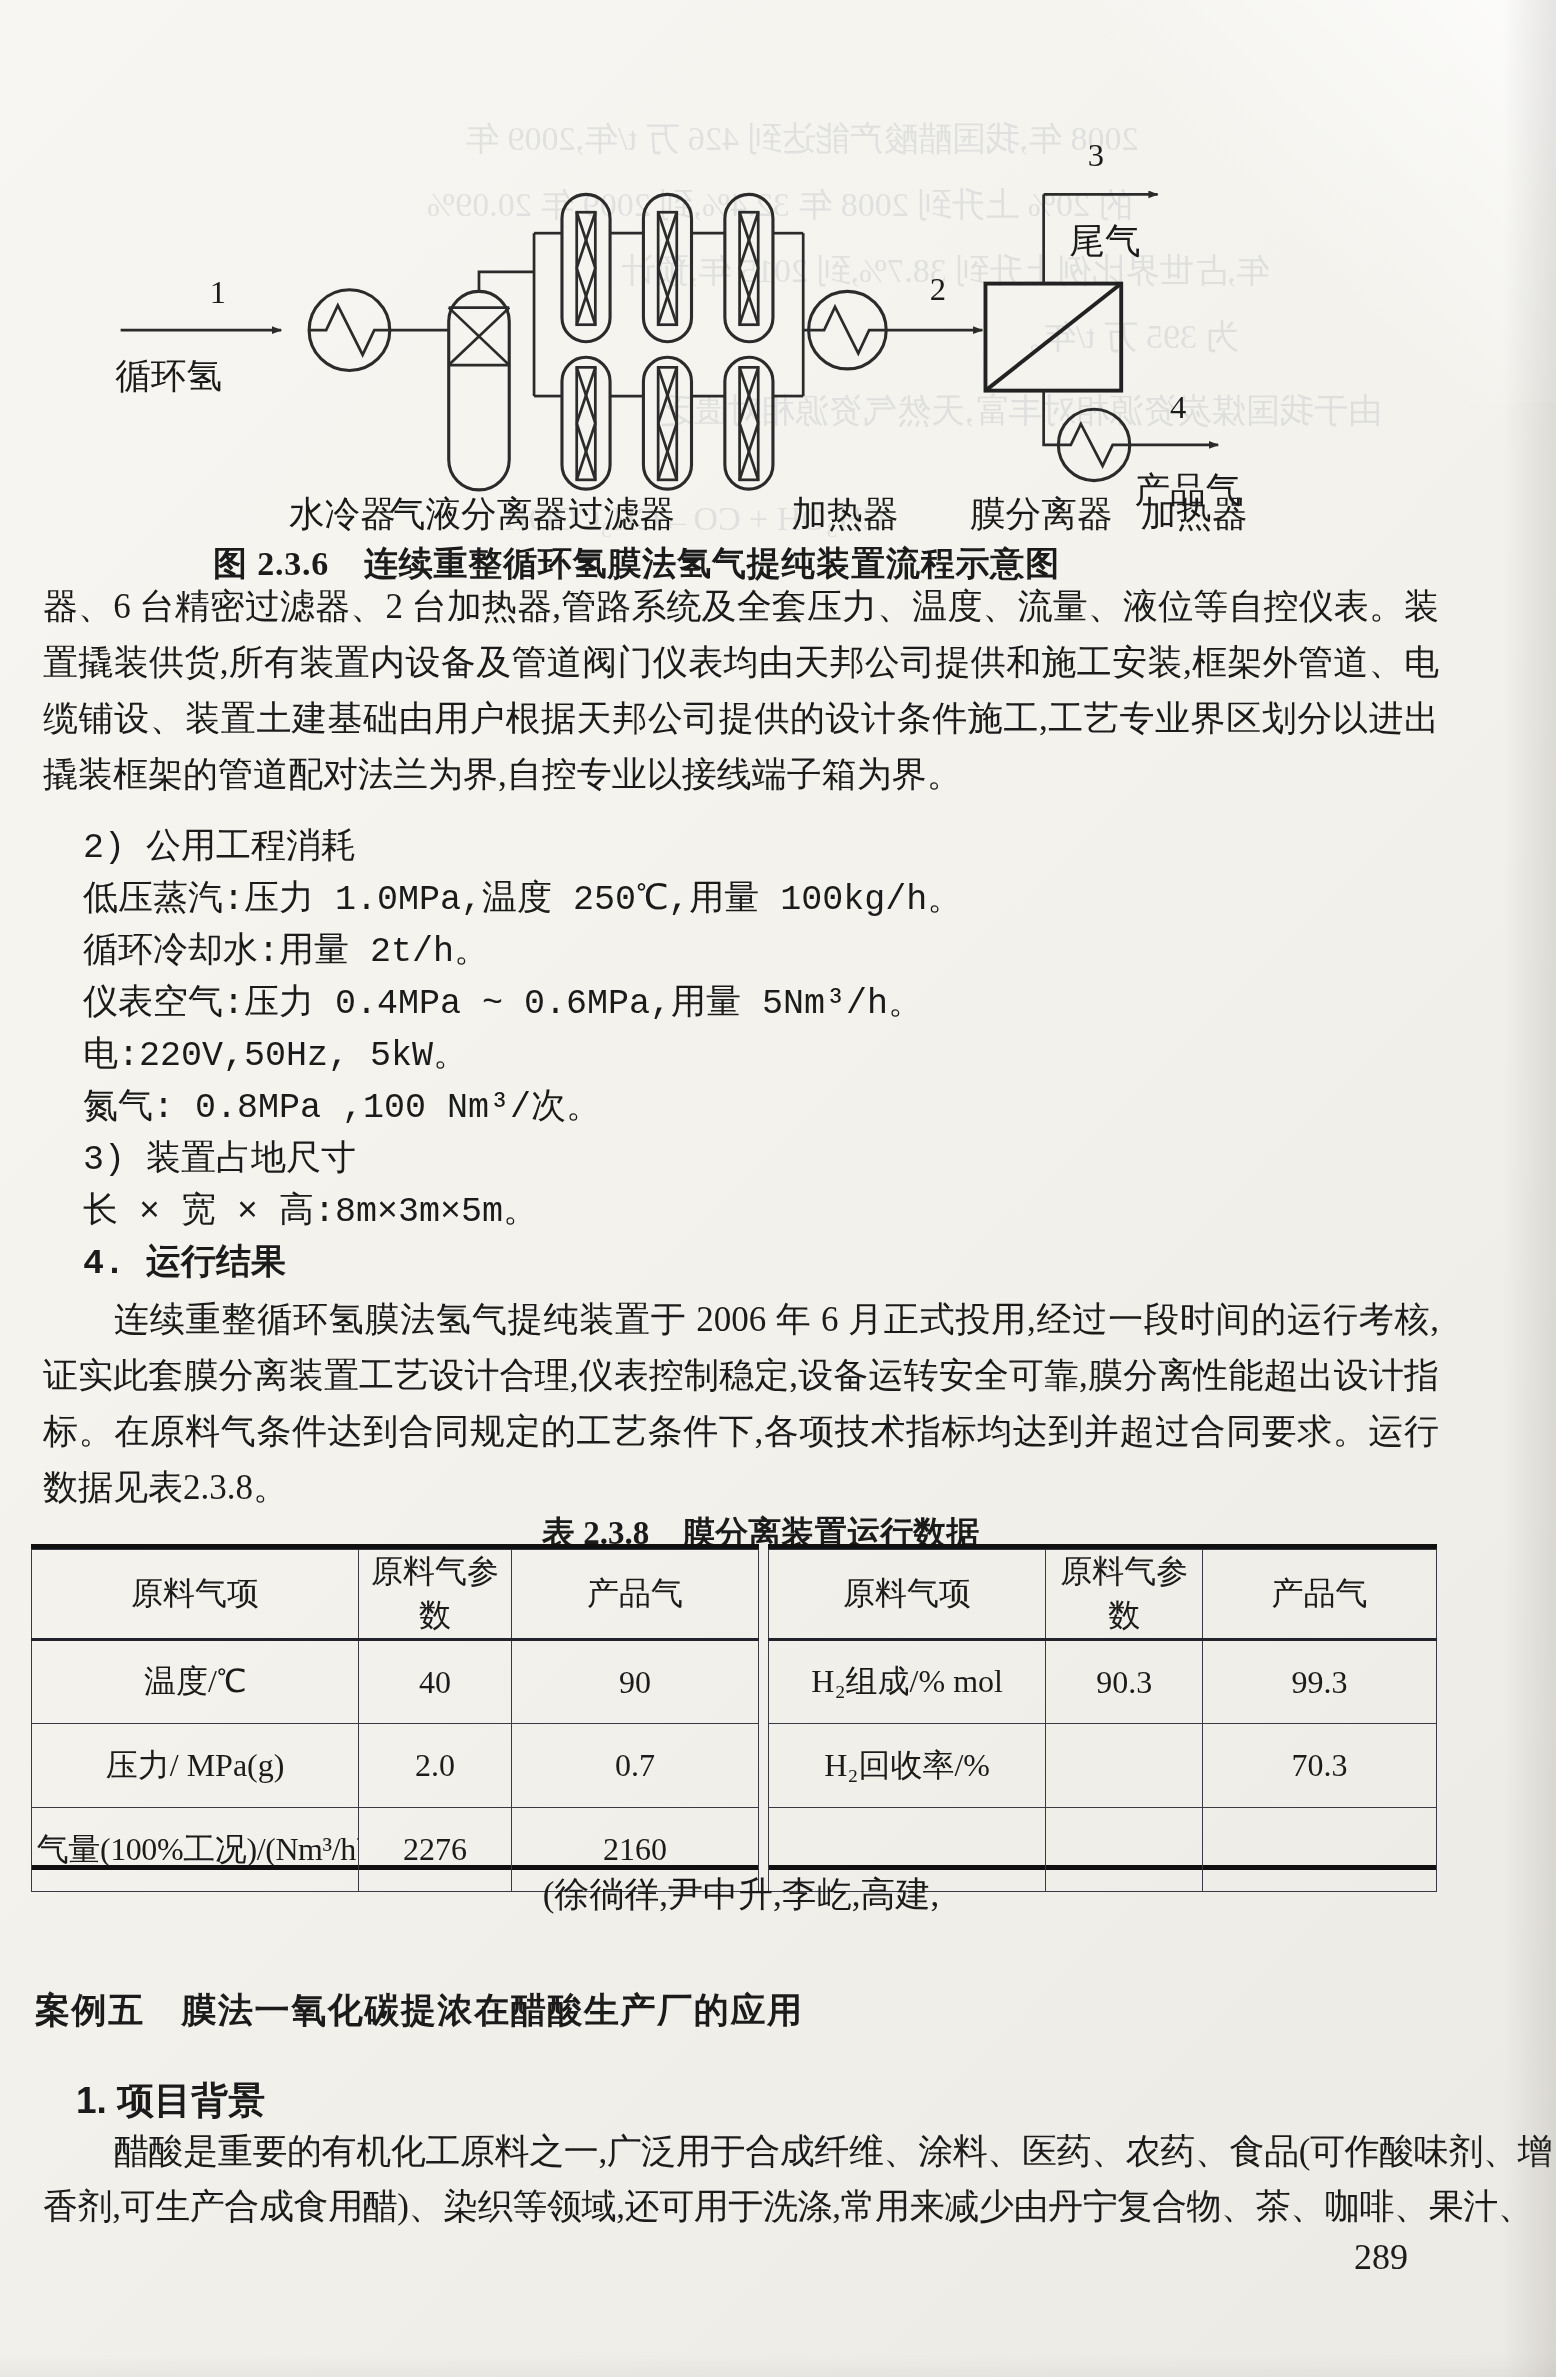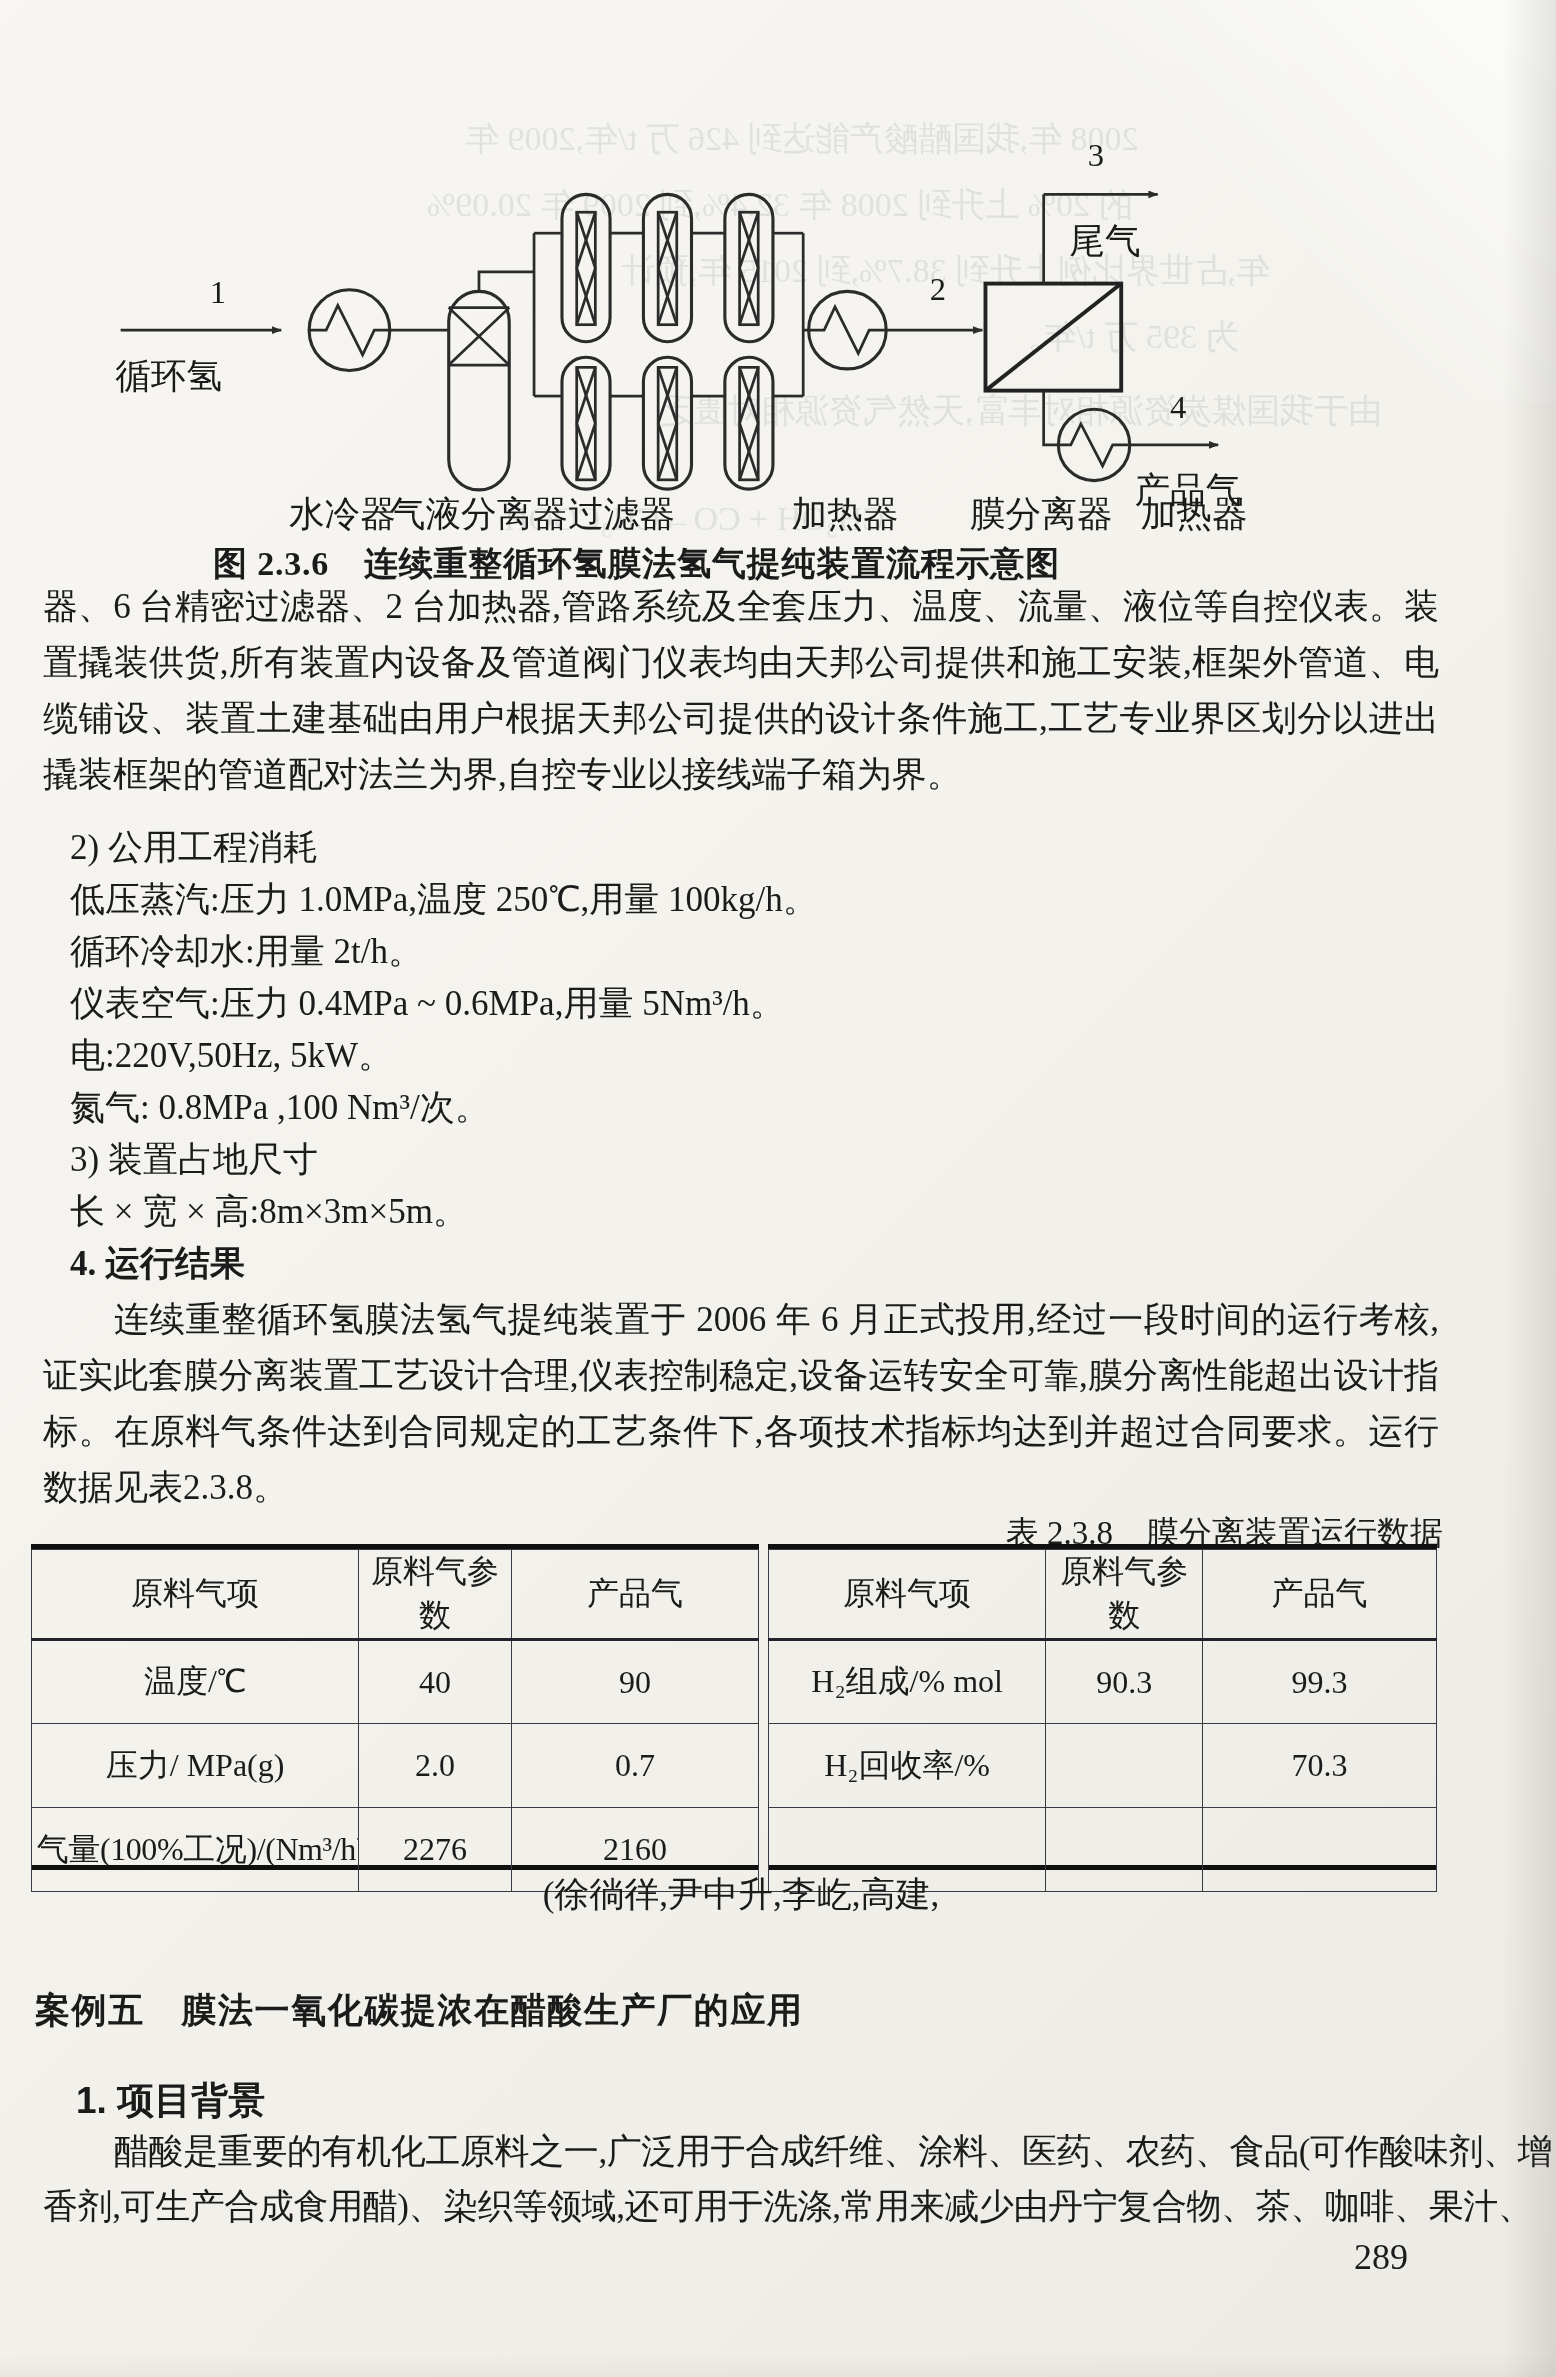--- a/index.html
+++ b/index.html
@@ -17,26 +17,26 @@
   
   .ghost{color:#5a6478;opacity:0.13;font-size:34px;white-space:nowrap;
          transform:scaleX(-1);z-index:1;}
 
   .fig-svg{left:109px;top:92px;z-index:2;}
   .fig-caption{left:109px;top:541px;width:1055px;text-align:center;
          font-size:34px;font-weight:600;letter-spacing:0.8px;z-index:3;}
 
   .body-block{left:43px;width:1396px;font-size:35px;line-height:56px;
          text-align:justify;text-justify:inter-ideograph;z-index:3;}
-  .items{left:30px;top:822px;width:1396px;z-index:3;}
+  .items{left:43px;top:822px;width:1396px;z-index:3;font-family:Liberation Mono, monospace;}
   .items .line{height:52px;line-height:52px;font-size:35px;padding-left:40px;white-space:nowrap;}
   .bold{font-weight:700;}
 
-  .tbl-caption{left:78px;top:1511px;width:1365px;text-align:right;
-         font-size:33px;font-weight:400;z-index:3;}
+  .tbl-caption{left:78px;top:1511px;width:1365px;text-align:center;
+         font-size:33px;font-weight:700;z-index:3;}
   .tblwrap{top:1544px;height:316px;z-index:3;
          border-top:5.4px solid #101010;border-bottom:5.4px solid #101010;}
   .tblwrap.left{left:31px;width:728px;}
   .tblwrap.right{left:768px;width:669px;}
   table.runtable{width:100%;height:100%;border-collapse:collapse;table-layout:fixed;}
   table.runtable td{border:1.6px solid #3a3a44;text-align:center;vertical-align:middle;
          font-size:32px;padding:0 4.7px;overflow:hidden;}
   table.runtable tr.hdr td{border-bottom:3.1px solid #23232e;}
   td.tight{font-size:26px;letter-spacing:-0.4px;white-space:nowrap;}
 

